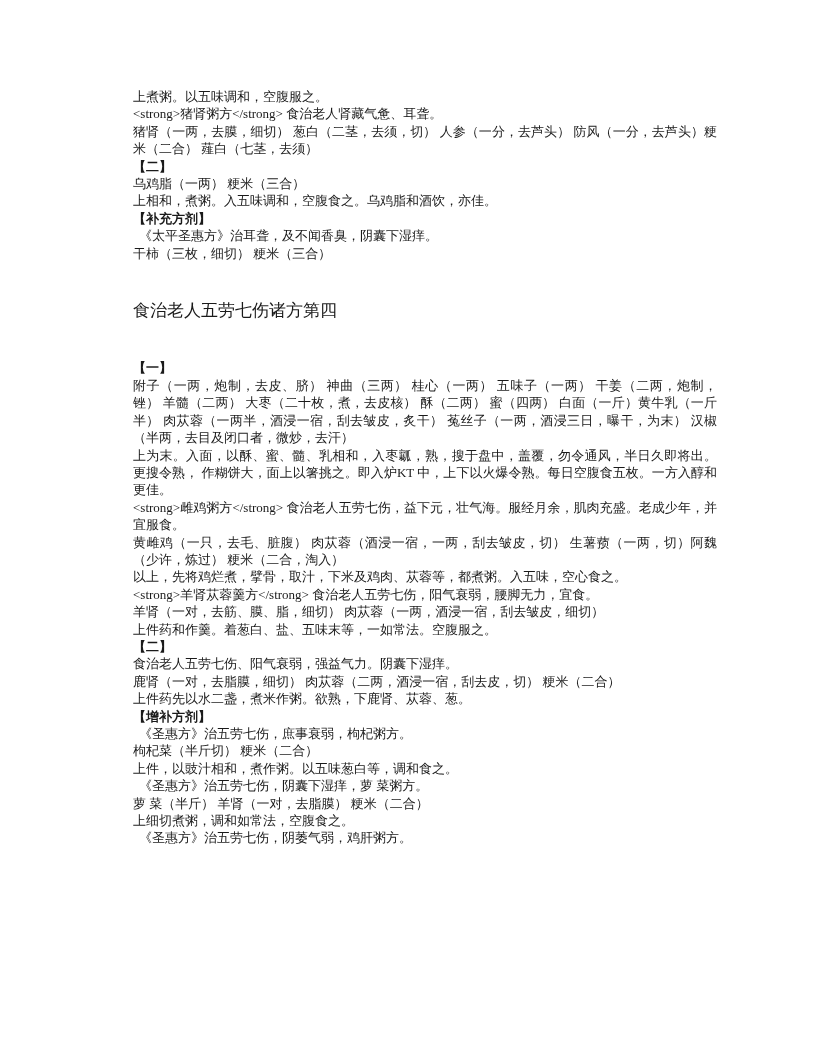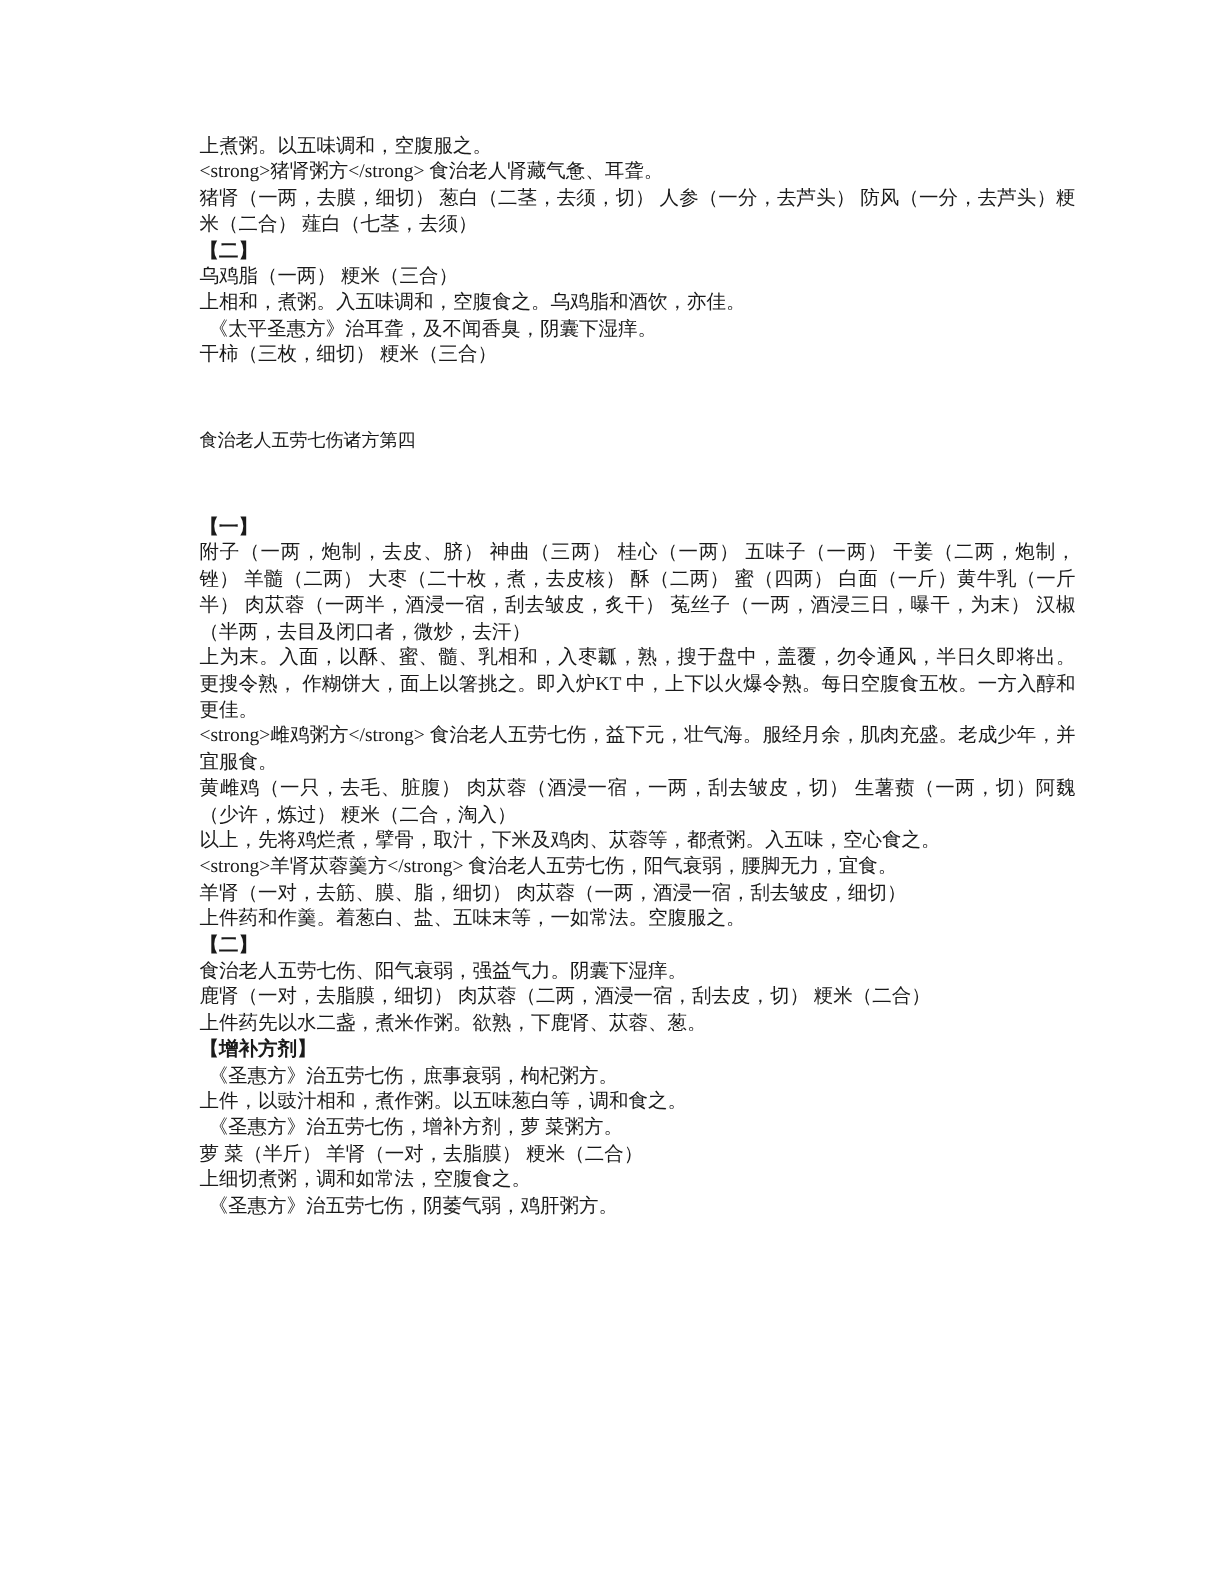--- a/index.html
+++ b/index.html
@@ -42,57 +42,59 @@
     text-justify: inter-character;
   }
   .para.indent {
     text-indent: 6px;
   }
   .para.bold {
     font-weight: bold;
   }
   .spacer-lg { height: 40px; }
   .heading {
-    font-size: 12px;
+    font-size: 17px;
     line-height: 17.4px;
     color: #1a1a1a;
     margin: 0;
     white-space: pre-wrap;
   }
 </style>
 </head>
 <body>
 
 <div id="page">
   <div id="text-column">
       <div class="para">上煮粥。以五味调和，空腹服之。</div>
       <div class="para">&lt;strong&gt;猪肾粥方&lt;/strong&gt; 食治老人肾藏气惫、耳聋。</div>
       <div class="para">猪肾（一两，去膜，细切） 葱白（二茎，去须，切） 人参（一分，去芦头） 防风（一分，去芦头）粳米（二合） 薤白（七茎，去须）</div>
       <div class="para bold">【二】</div>
       <div class="para">乌鸡脂（一两） 粳米（三合）</div>
       <div class="para">上相和，煮粥。入五味调和，空腹食之。乌鸡脂和酒饮，亦佳。</div>
+      <div class="para bold">【补充方剂】</div>
       <div class="para indent">《太平圣惠方》治耳聋，及不闻香臭，阴囊下湿痒。</div>
       <div class="para">干柿（三枚，细切） 粳米（三合）</div>
       <div class="spacer-lg"></div>
       <div class="heading">食治老人五劳七伤诸方第四</div>
       <div class="spacer-lg"></div>
       <div class="para bold">【一】</div>
       <div class="para">附子（一两，炮制，去皮、脐） 神曲（三两） 桂心（一两） 五味子（一两） 干姜（二两，炮制，锉） 羊髓（二两） 大枣（二十枚，煮，去皮核） 酥（二两） 蜜（四两） 白面（一斤）黄牛乳（一斤半） 肉苁蓉（一两半，酒浸一宿，刮去皱皮，炙干） 菟丝子（一两，酒浸三日，曝干，为末） 汉椒（半两，去目及闭口者，微炒，去汗）</div>
       <div class="para">上为末。入面，以酥、蜜、髓、乳相和，入枣瓤，熟，搜于盘中，盖覆，勿令通风，半日久即将出。更搜令熟， 作糊饼大，面上以箸挑之。即入炉KT 中，上下以火爆令熟。每日空腹食五枚。一方入醇和更佳。</div>
       <div class="para">&lt;strong&gt;雌鸡粥方&lt;/strong&gt; 食治老人五劳七伤，益下元，壮气海。服经月余，肌肉充盛。老成少年，并宜服食。</div>
       <div class="para">黄雌鸡（一只，去毛、脏腹） 肉苁蓉（酒浸一宿，一两，刮去皱皮，切） 生薯蓣（一两，切）阿魏（少许，炼过） 粳米（二合，淘入）</div>
       <div class="para">以上，先将鸡烂煮，擘骨，取汁，下米及鸡肉、苁蓉等，都煮粥。入五味，空心食之。</div>
       <div class="para">&lt;strong&gt;羊肾苁蓉羹方&lt;/strong&gt; 食治老人五劳七伤，阳气衰弱，腰脚无力，宜食。</div>
       <div class="para">羊肾（一对，去筋、膜、脂，细切） 肉苁蓉（一两，酒浸一宿，刮去皱皮，细切）</div>
       <div class="para">上件药和作羹。着葱白、盐、五味末等，一如常法。空腹服之。</div>
       <div class="para bold">【二】</div>
       <div class="para">食治老人五劳七伤、阳气衰弱，强益气力。阴囊下湿痒。</div>
       <div class="para">鹿肾（一对，去脂膜，细切） 肉苁蓉（二两，酒浸一宿，刮去皮，切） 粳米（二合）</div>
       <div class="para">上件药先以水二盏，煮米作粥。欲熟，下鹿肾、苁蓉、葱。</div>
       <div class="para bold">【增补方剂】</div>
       <div class="para indent">《圣惠方》治五劳七伤，庶事衰弱，枸杞粥方。</div>
+      <div class="para">枸杞菜（半斤切） 粳米（二合）</div>
       <div class="para">上件，以豉汁相和，煮作粥。以五味葱白等，调和食之。</div>
-      <div class="para indent">《圣惠方》治五劳七伤，增补方剂，萝 菜粥方。</div>
+      <div class="para indent">《圣惠方》治五劳七伤，阴囊下湿痒，萝 菜粥方。</div>
       <div class="para">萝 菜（半斤） 羊肾（一对，去脂膜） 粳米（二合）</div>
       <div class="para">上细切煮粥，调和如常法，空腹食之。</div>
       <div class="para indent">《圣惠方》治五劳七伤，阴萎气弱，鸡肝粥方。</div>
     </div>
 </div>
 
 </body></html>

